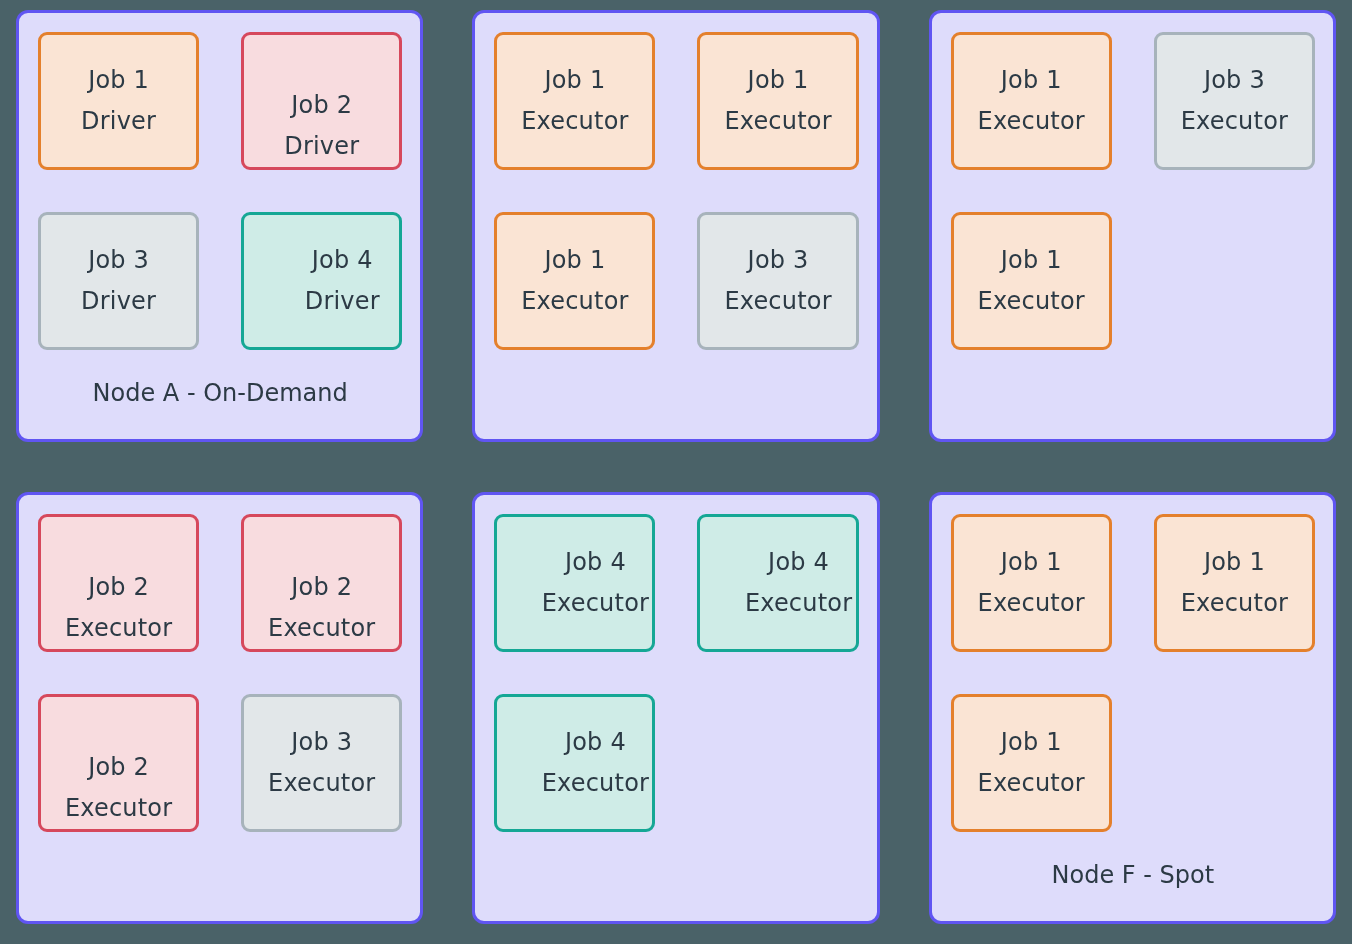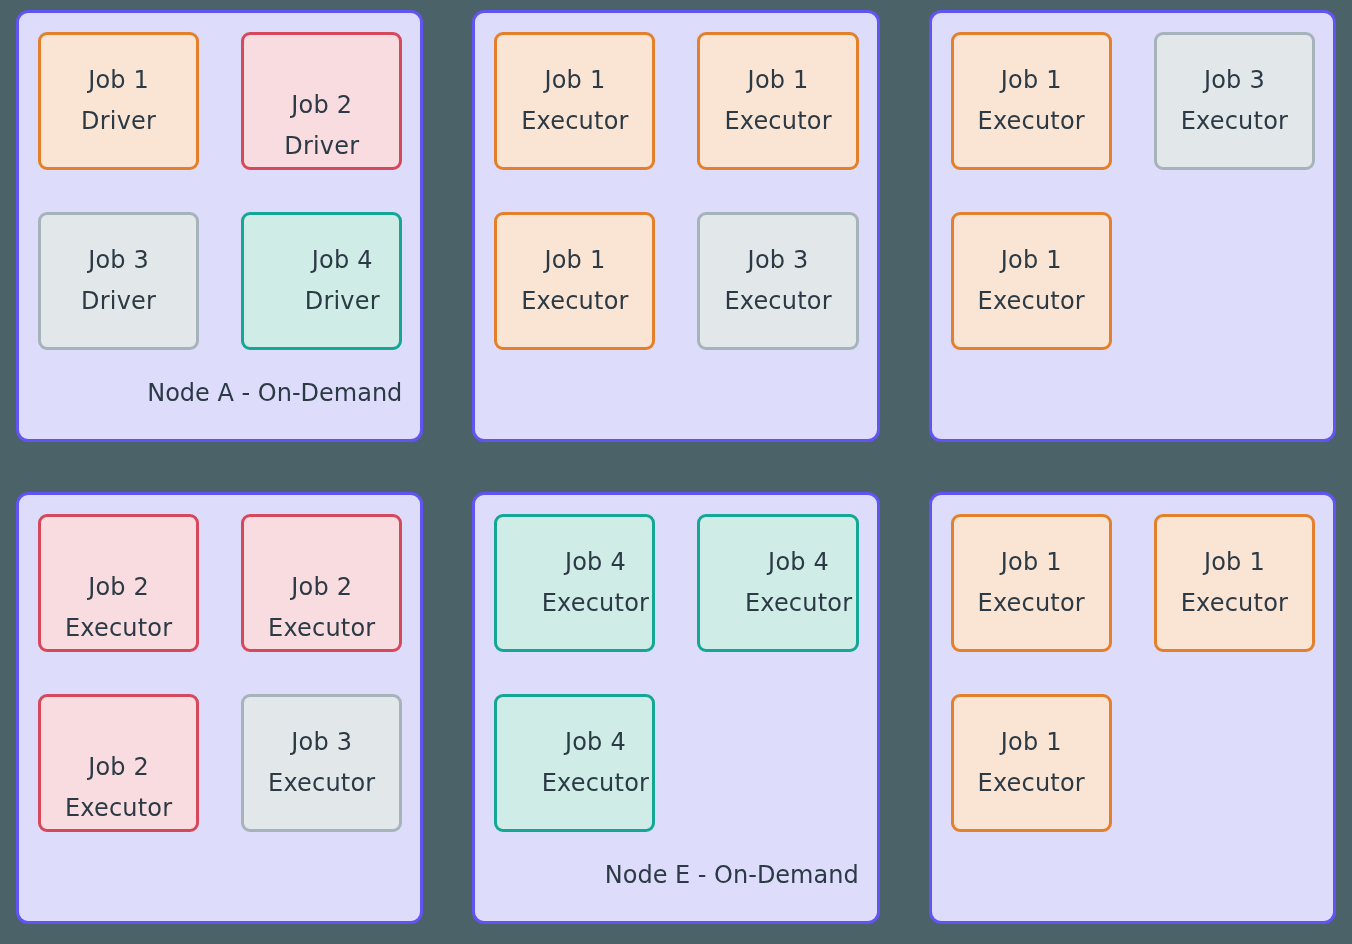--- a/index.html
+++ b/index.html
@@ -75,21 +75,21 @@
   }
 
   
   .theme-job1 { border-color: #e4802c; background: #fae4d4; }
   .theme-job2 { border-color: #d6485c; background: #f8dcdf; justify-content: flex-end; }
   .theme-job3 { border-color: #a7b3bb; background: #e2e7e9; }
   .theme-job4 { border-color: #15a795; background: #cfece7; padding-left: 41px; }
 
   .node-label {
     margin-top: auto;
-    text-align: right;
+    text-align: center;
     color: #2c3a45;
     font-size: 24px;
     line-height: 30px;
     padding-bottom: 31px;
     padding-top: 24px;
     white-space: nowrap;
   }
 </style>
 </head>
 <body style="background: rgb(74, 98, 104);">
@@ -182,32 +182,32 @@
         <div class="job-box theme-job4" style="border-color: rgb(21, 167, 149); background: rgb(207, 236, 231); color: rgb(44, 58, 69);">
           <span class="job-line">Job 4</span>
           <span class="job-line">Executor</span>
         </div>
         <div class="job-box theme-job4" style="border-color: rgb(21, 167, 149); background: rgb(207, 236, 231); color: rgb(44, 58, 69);">
           <span class="job-line">Job 4</span>
           <span class="job-line">Executor</span>
         </div>
         <div class="job-box empty-slot"></div>
       </div>
-      <div class="node-label" style="color: rgb(44, 58, 69);">Node E - On-Demand</div>
     </div>
     <div class="node-panel" style="background: rgb(222, 220, 251); border-color: rgb(96, 85, 242);">
       <div class="slot-grid">
         <div class="job-box theme-job1" style="border-color: rgb(228, 128, 44); background: rgb(250, 228, 212); color: rgb(44, 58, 69);">
           <span class="job-line">Job 1</span>
           <span class="job-line">Executor</span>
         </div>
         <div class="job-box theme-job1" style="border-color: rgb(228, 128, 44); background: rgb(250, 228, 212); color: rgb(44, 58, 69);">
           <span class="job-line">Job 1</span>
           <span class="job-line">Executor</span>
         </div>
         <div class="job-box theme-job1" style="border-color: rgb(228, 128, 44); background: rgb(250, 228, 212); color: rgb(44, 58, 69);">
           <span class="job-line">Job 1</span>
           <span class="job-line">Executor</span>
         </div>
         <div class="job-box empty-slot"></div>
       </div>
+      <div class="node-label" style="color: rgb(44, 58, 69);">Node F - Spot</div>
     </div>
   </div>
 
 </body></html>

